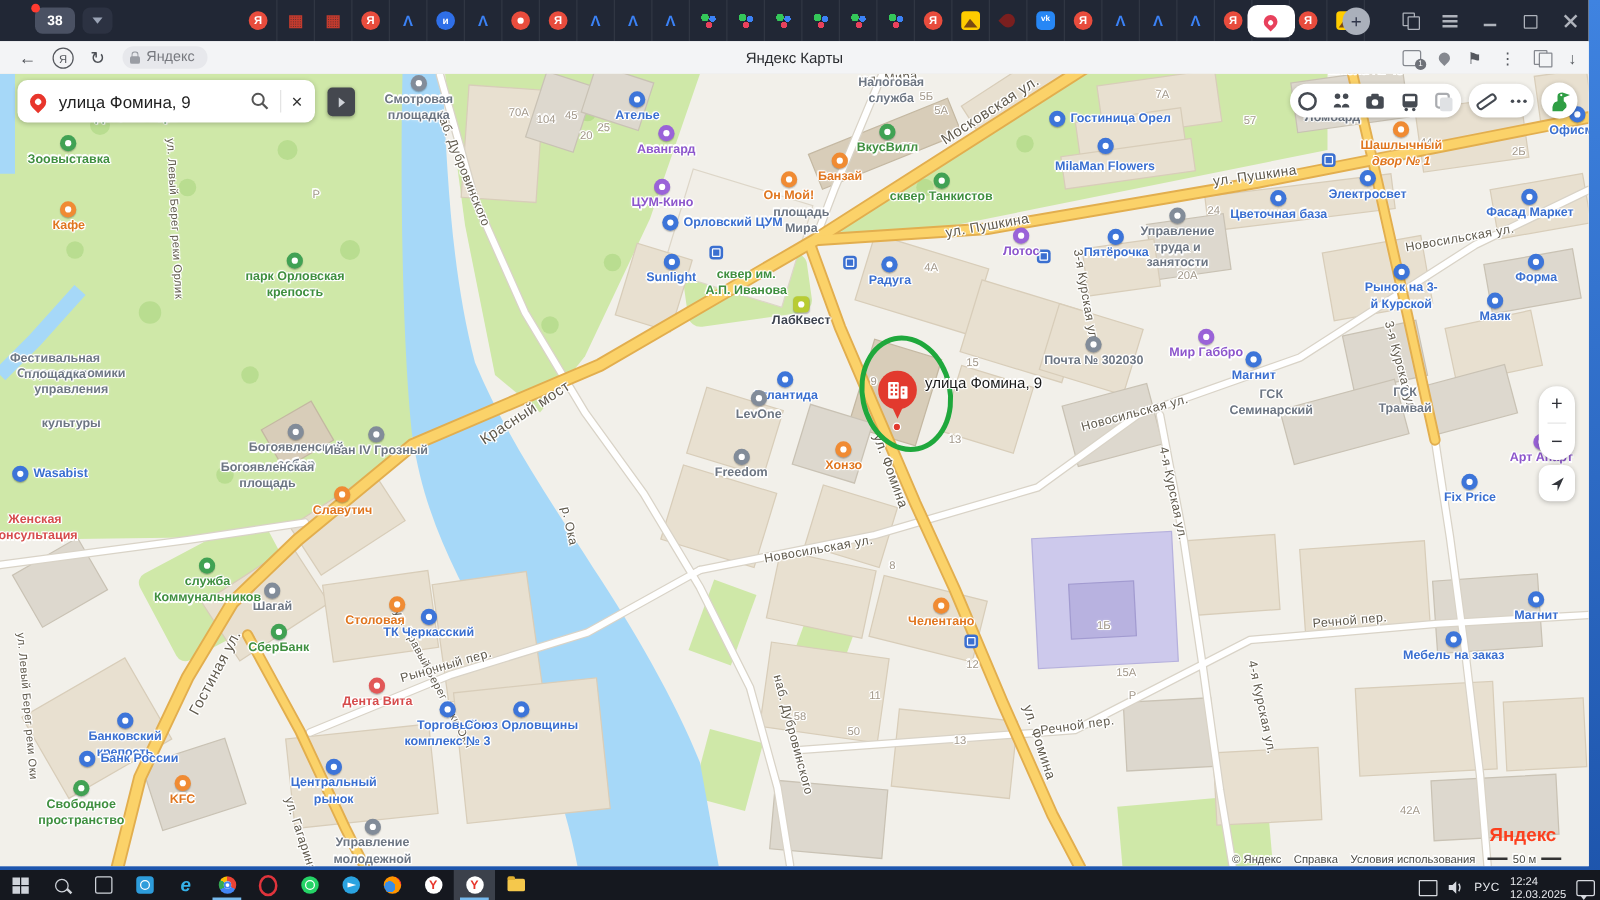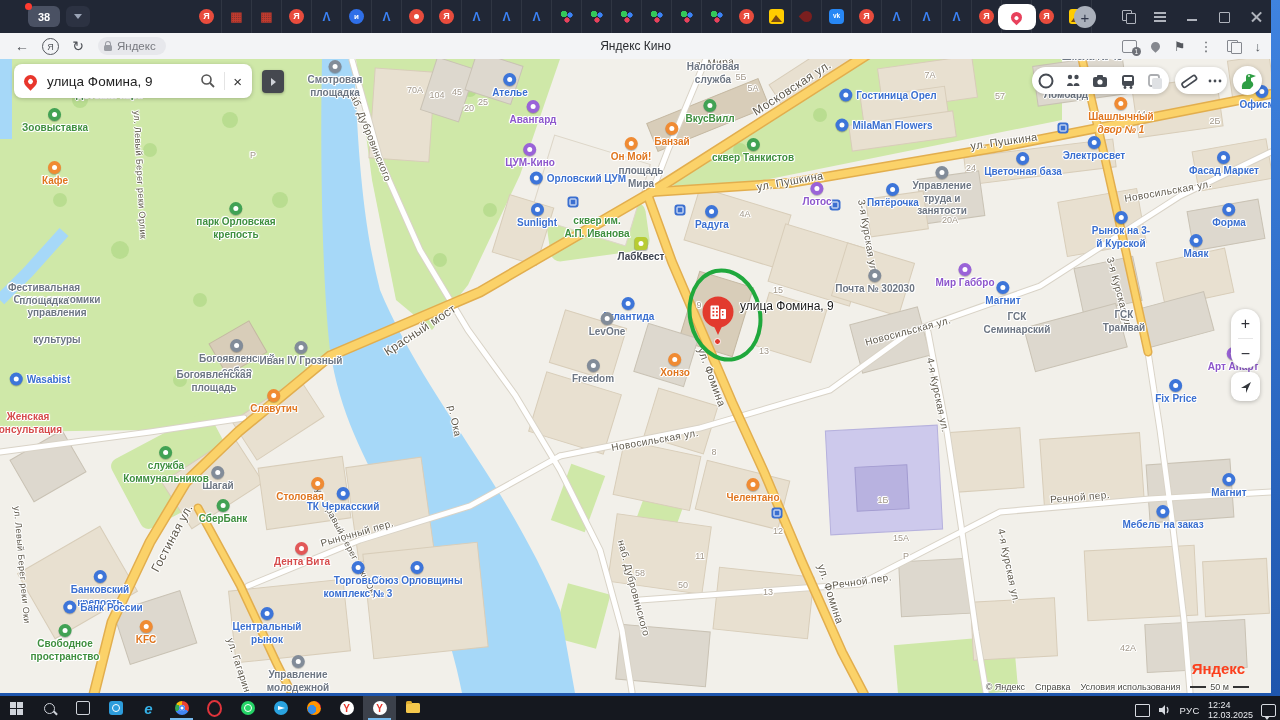--- a/index.html
+++ b/index.html
@@ -282,21 +282,21 @@
     </div>
 
     <div class="navbar">
       <span class="nico" style="left:12px">←</span>
       <span class="yring">Я</span>
       <span class="nico" style="left:68px">↻</span>
       <div class="urlpill">
         <span class="lock"></span>
         <span class="urltext">Яндекс</span>
       </div>
-      <div class="navtitle">Яндекс Кино</div>
+      <div class="navtitle">Яндекс Карты</div>
       <div class="navright">
         <div class="nrg extbox">
             <span class="badge">1</span>
           </div>
         <div class="nrg npin"></div>
         <span class="nrg">⚑</span>
         <span class="nrg">⋮</span>
         <div class="nrg proto">
             <span></span>
             <span></span>
@@ -687,21 +687,21 @@
               <div class="plbl halo" style="color: rgb(109, 118, 131);">Экспресс</div>
               <div class="plbl halo" style="color: rgb(109, 118, 131);">Ломбард</div>
             </div>
           </div>
           <div class="poi rowed" style="left: 888px; top: 36px;">
             <span class="pico" style="background: rgb(61, 117, 217);"></span>
             <div>
               <div class="plbl halo" style="color: rgb(58, 111, 208);">Гостиница Орел</div>
             </div>
           </div>
-          <div class="poi rowed" style="left: 884px; top: 66px;">
+          <div class="poi rowed" style="left: 884px; top: 66px; flex-direction: column;">
             <span class="pico" style="background: rgb(61, 117, 217);"></span>
             <div>
               <div class="plbl halo" style="color: rgb(58, 111, 208);">MilaMan Flowers</div>
             </div>
           </div>
           <div class="poi" style="left: 1092px; top: -3px; transform: translate(-50%, -50%);">
             <div>
               <div class="plbl halo" style="color: rgb(109, 118, 131);">Школа № 48</div>
             </div>
           </div>

